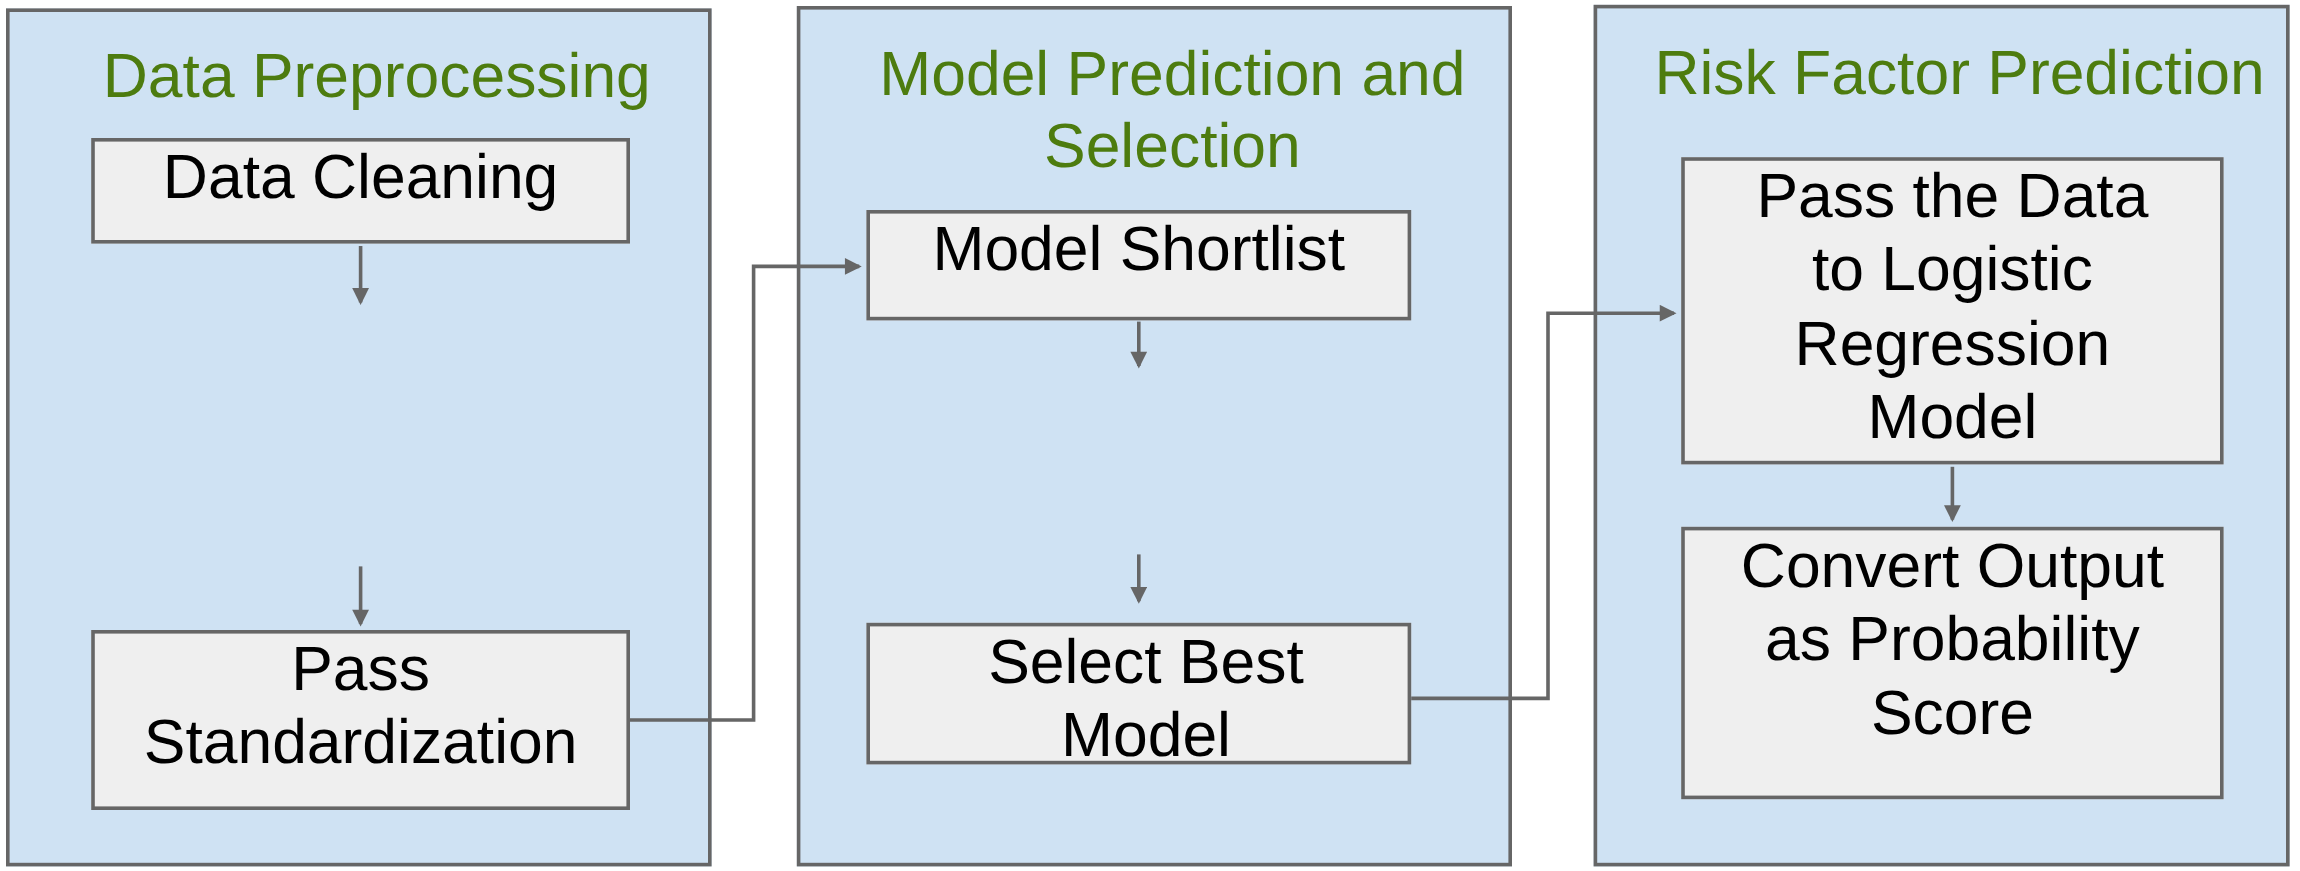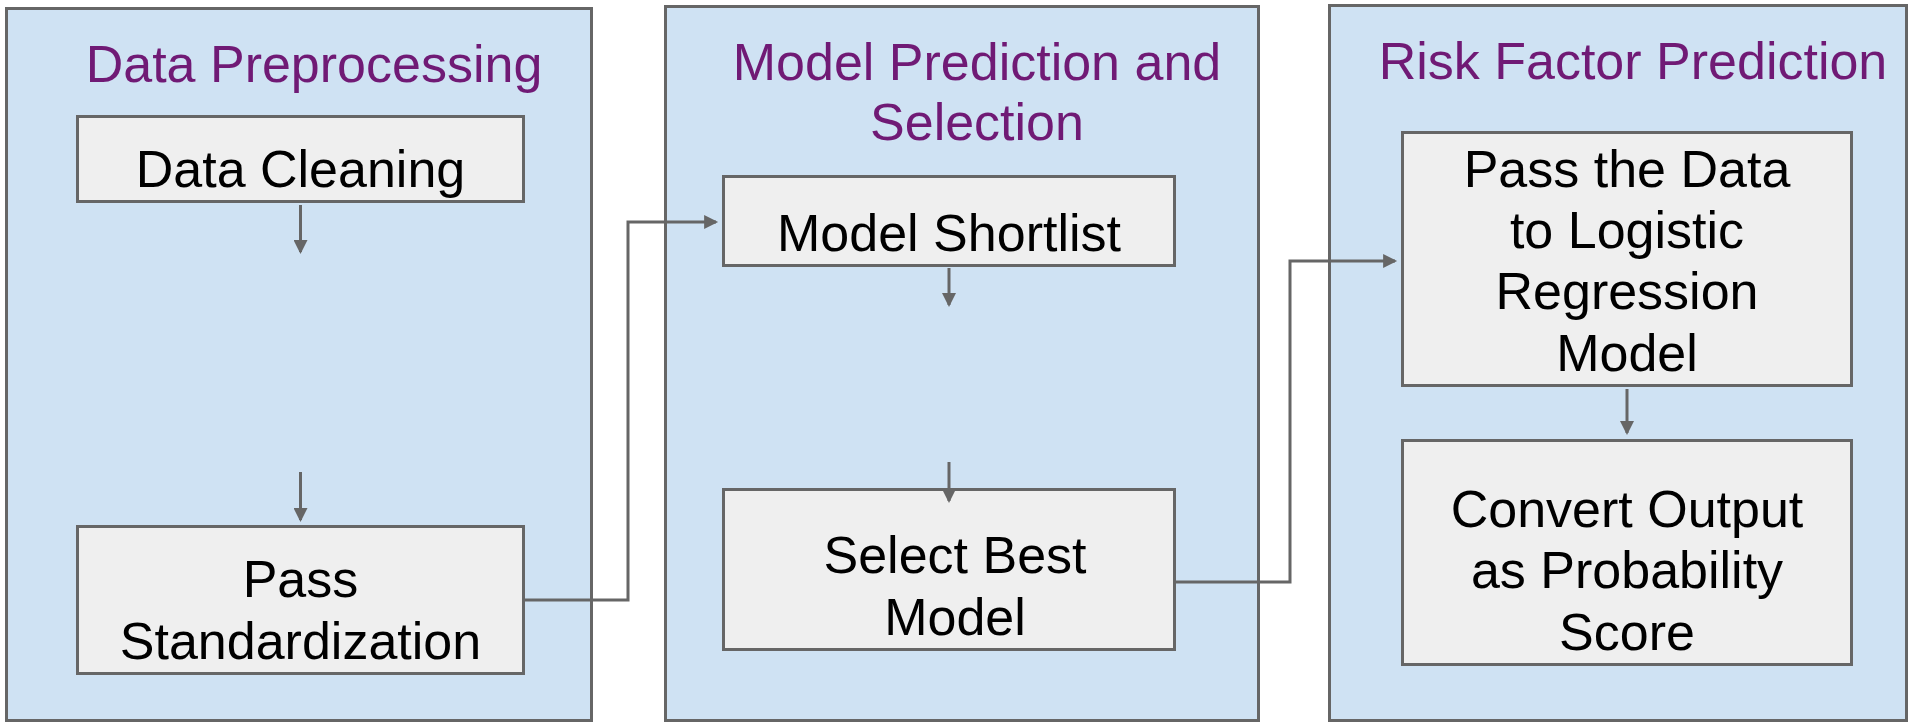--- a/index.html
+++ b/index.html
@@ -24,51 +24,51 @@
   }
   .panel-title {
     position: absolute;
     left: 0;
     right: 0;
     top: 24px;
     text-align: center;
     font-size: 52px;
     line-height: 1.16;
     white-space: pre-line;
-    color: #701a75;
+    color: #4d7c0f;
     padding-left: 30px;
   }
   .node {
     position: absolute;
     box-sizing: border-box;
     background: #efefef;
     border: 3px solid #666666;
     display: flex;
-    align-items: flex-end;
+    align-items: flex-start;
     justify-content: center;
   }
   .node .label {
     text-align: center;
     font-size: 52px;
     line-height: 1.18;
     white-space: pre-line;
     color: #000000;
   }
   
   #panel-1 { left: 5px;    top: 7px; width: 588px; height: 715px; }
   #panel-2 { left: 664px;  top: 5px; width: 596px; height: 717px; }
   #panel-3 { left: 1328px; top: 4px; width: 580px; height: 718px; }
 
   
   #node-data-cleaning        { left: 76px;   top: 115px; width: 449px; height: 88px;  }
   #node-categorical-encoding { left: 76px;   top: 257px; width: 449px; height: 214px; }
   #node-data-standardization { left: 76px;   top: 525px; width: 449px; height: 150px; }
   #node-model-shortlist      { left: 722px;  top: 175px; width: 454px; height: 92px;  }
   #node-train-evaluate       { left: 722px;  top: 310px; width: 454px; height: 151px; }
-  #node-select-best-model    { left: 722px;  top: 488px; width: 454px; height: 163px; padding-left: 12px; }
+  #node-select-best-model    { left: 722px;  top: 519px; width: 454px; height: 118px; padding-left: 12px; }
   #node-pass-data-logistic   { left: 1401px; top: 131px; width: 452px; height: 256px; }
   #node-convert-output       { left: 1401px; top: 439px; width: 452px; height: 227px; }
 
   .connector-layer {
     position: absolute;
     left: 0;
     top: 0;
     width: 1917px;
     height: 726px;
     pointer-events: none;

